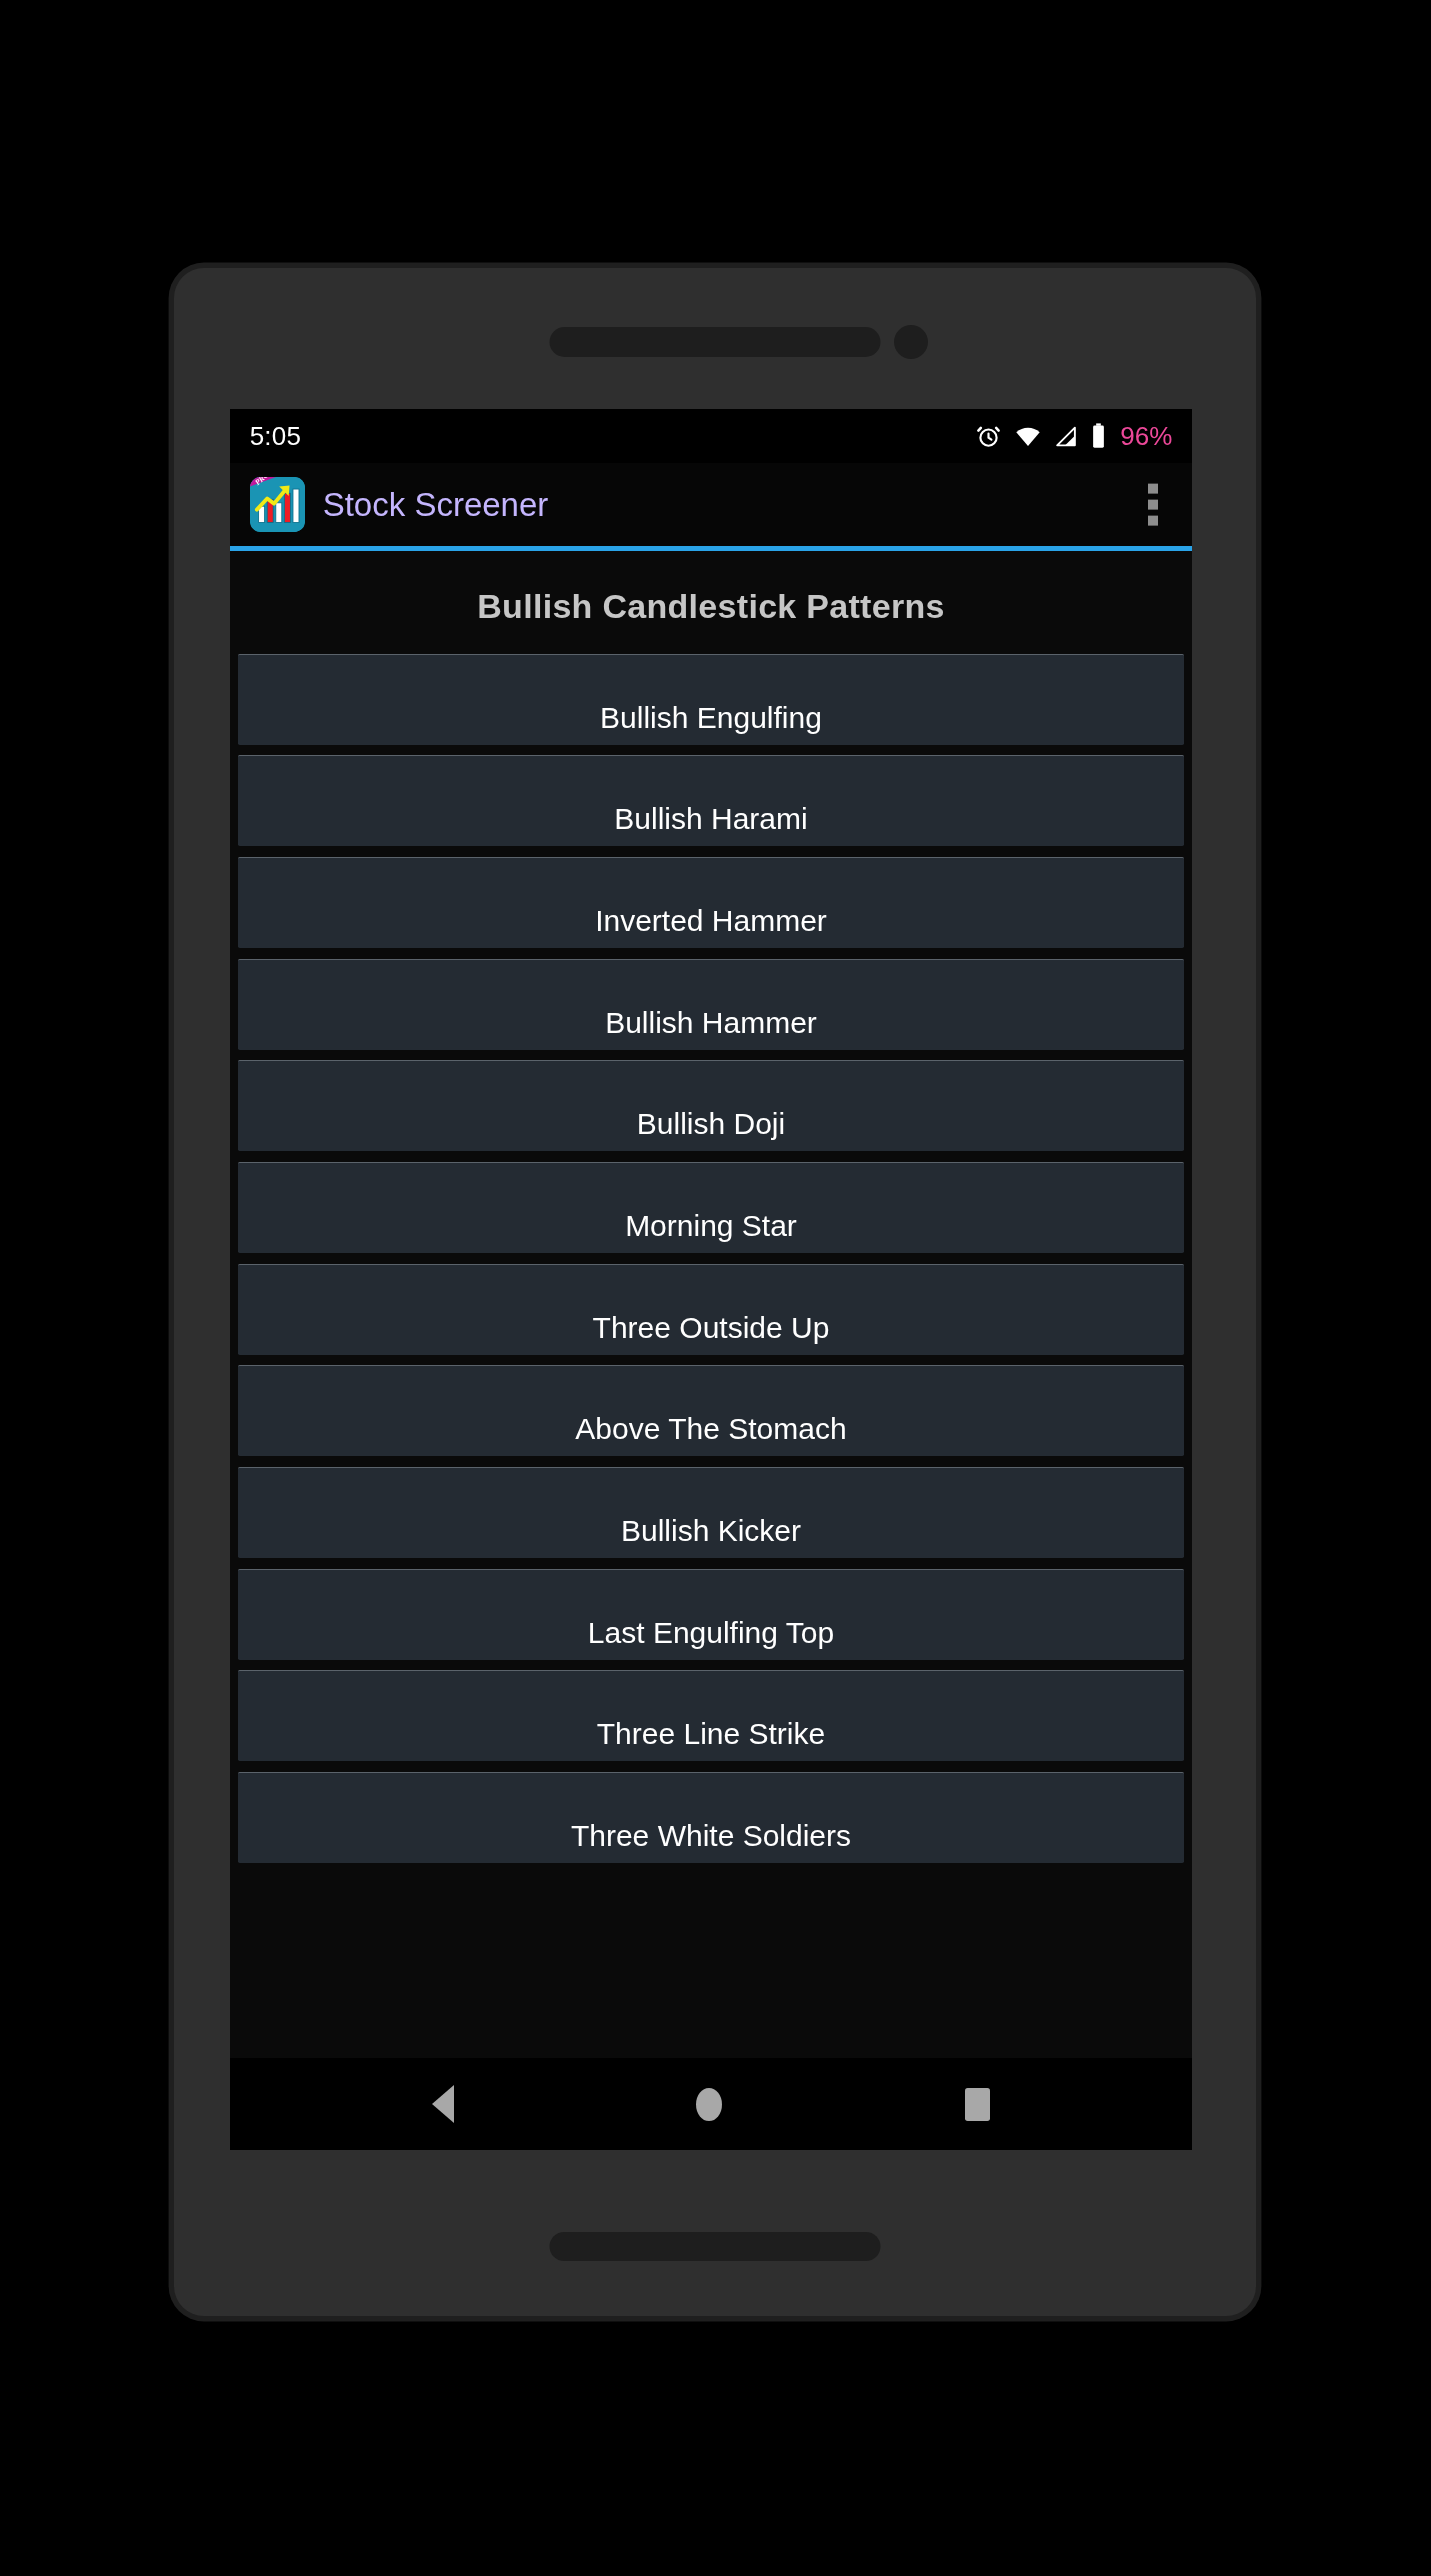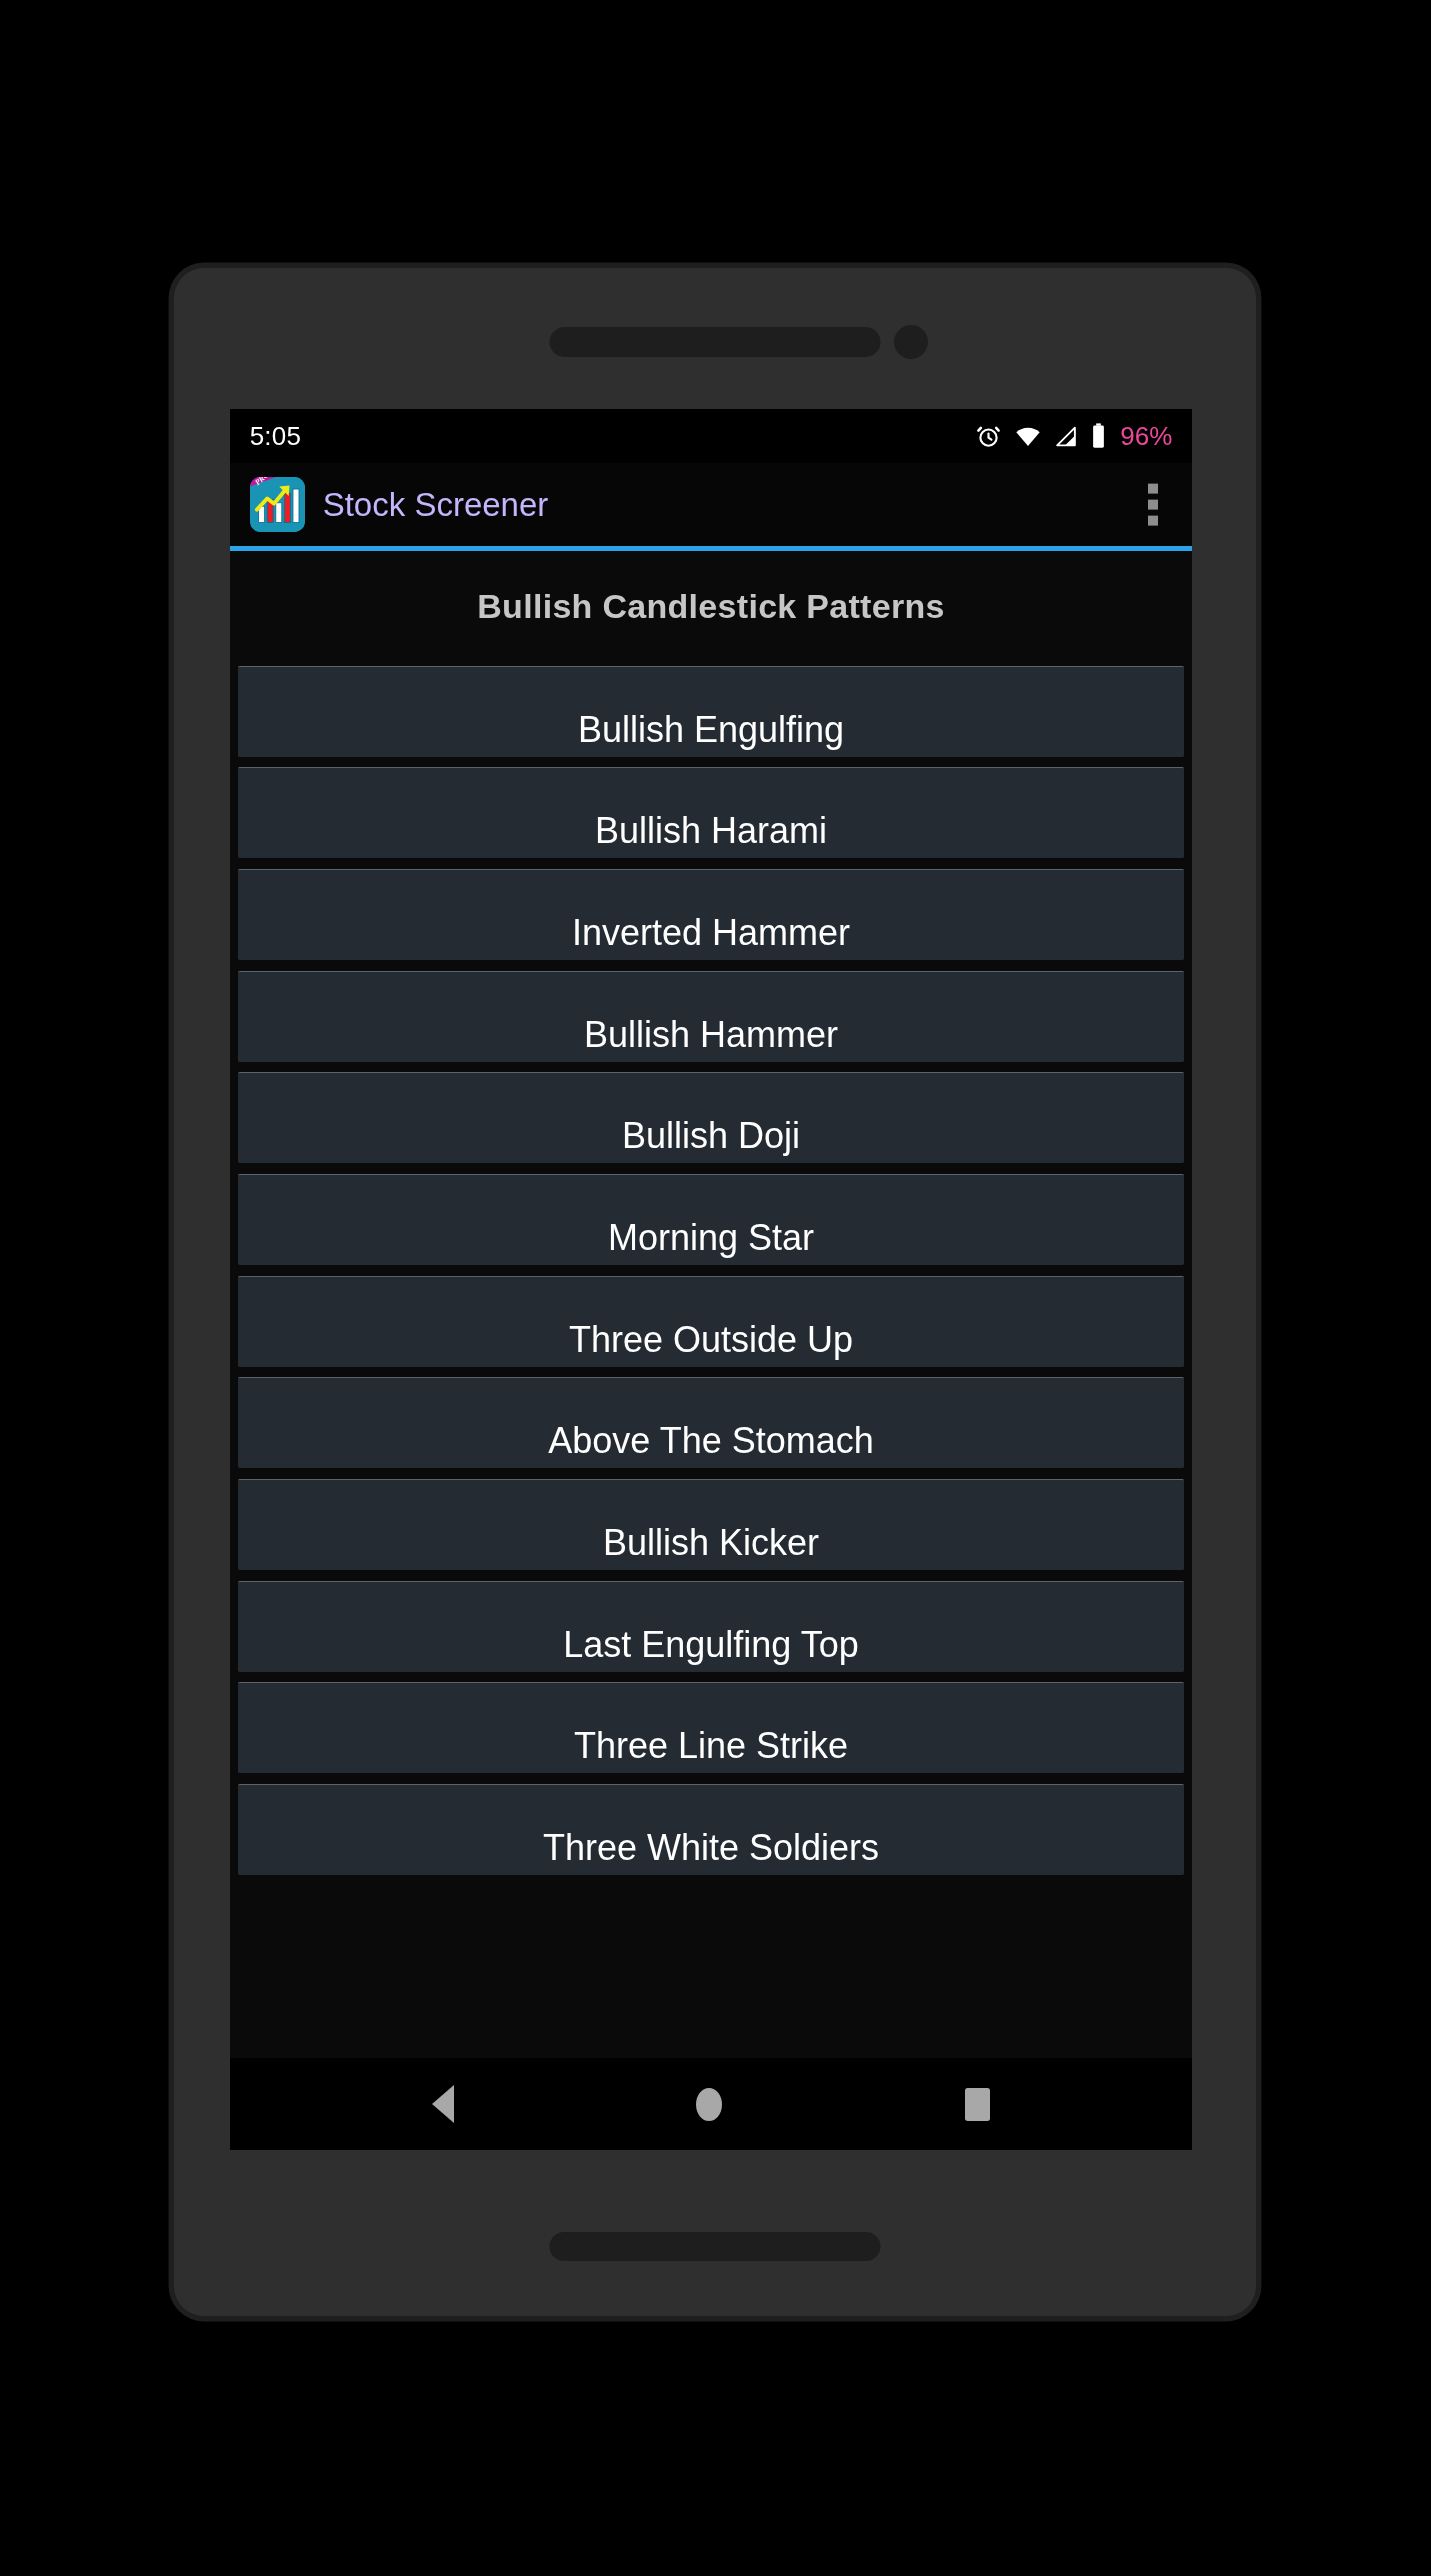--- a/index.html
+++ b/index.html
@@ -156,40 +156,40 @@
     flex: 1 1 auto;
     background: #0a0a0a;
     overflow: hidden;
     position: relative;
   }
   #page-heading {
     text-align: center;
     color: #c6c6c6;
     font-size: 34px;
     font-weight: bold;
-    padding: 36px 0 40px 0;
+    padding: 36px 0 28px 0;
     letter-spacing: 0.3px;
   }
   #pattern-list {
     padding: 0 8px;
   }
   .pattern-item {
     background: #242b33;
     border-top: 1.8px solid #5b636b;
     height: 90px;
     margin-bottom: 10.7px;
     display: flex;
     align-items: center;
     justify-content: center;
     border-radius: 1.8px;
     cursor: pointer;
   }
   .pattern-item-label {
     color: #ffffff;
-    font-size: 36px;
+    font-size: 30px;
     text-align: center;
     margin-top: 36px;
   }
 
   
   #nav-bar {
     flex: 0 0 92px;
     background: #000000;
     display: flex;
     align-items: center;

